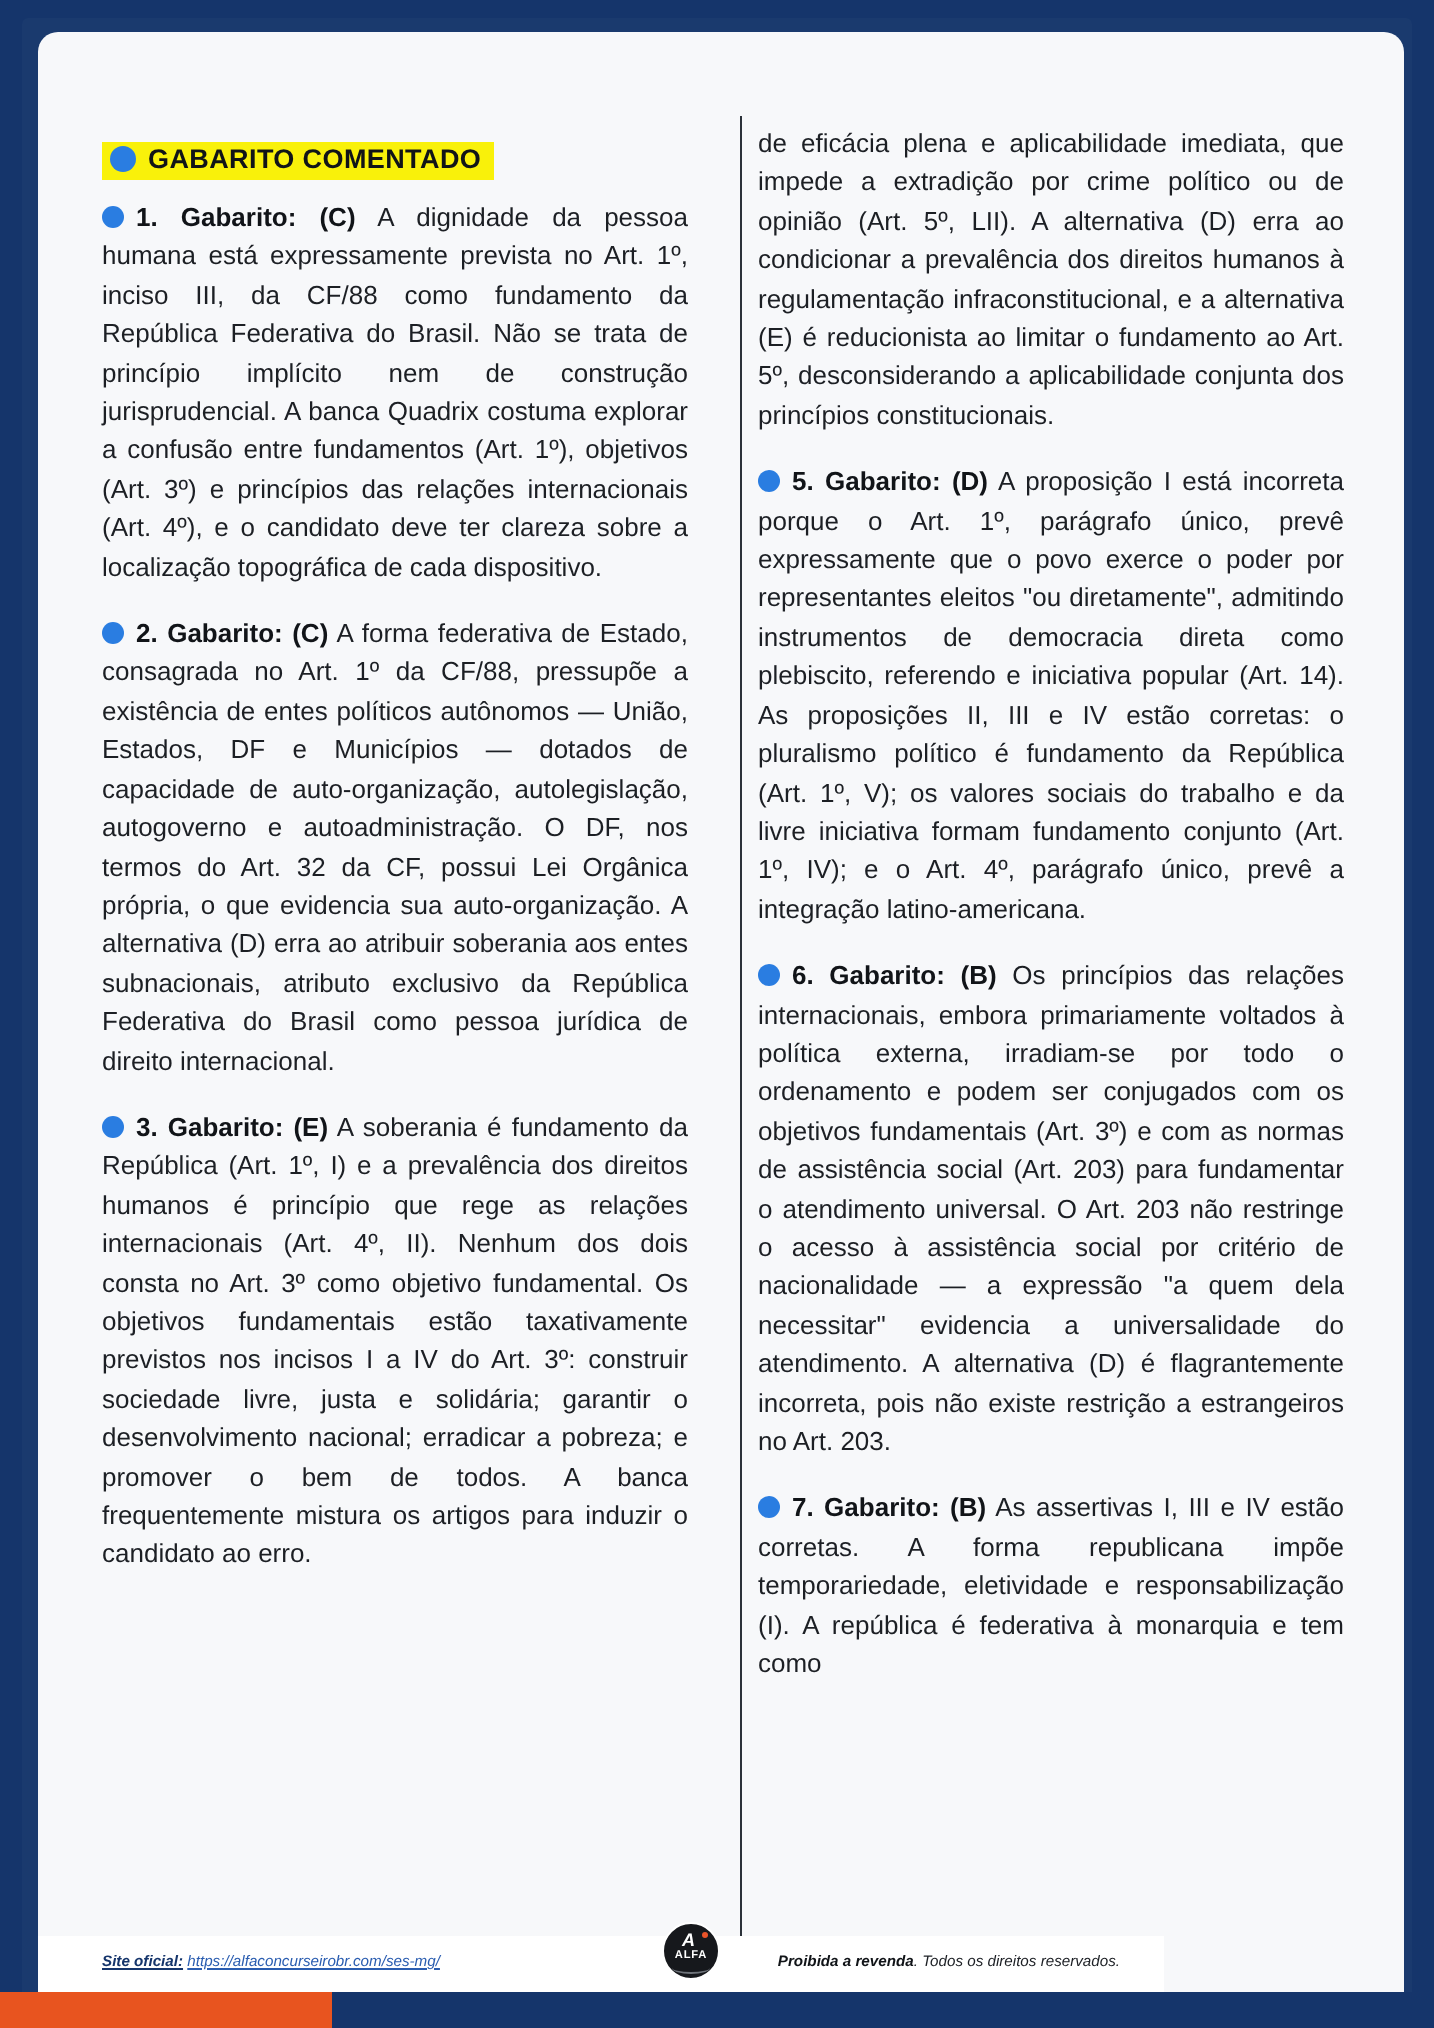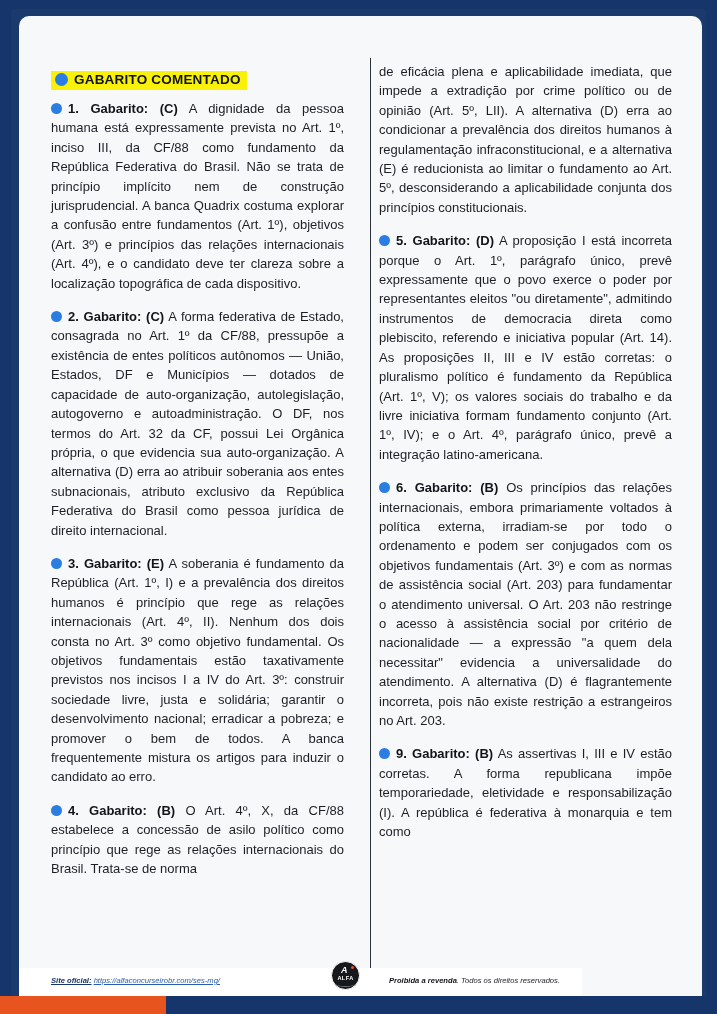--- a/index.html
+++ b/index.html
@@ -265,33 +265,32 @@
     <div class="col-divider"></div>
 
     <div class="col col-left" style="top:83px;">
 
       <p class="para"><span class="lead-bullet"></span><span class="lbl">1. Gabarito: (C)</span> <span>A dignidade da pessoa humana está expressamente prevista no Art. 1º, inciso III, da CF/88 como fundamento da República Federativa do Brasil. Não se trata de princípio implícito nem de construção jurisprudencial. A banca Quadrix costuma explorar a confusão entre fundamentos (Art. 1º), objetivos (Art. 3º) e princípios das relações internacionais (Art. 4º), e o candidato deve ter clareza sobre a localização topográfica de cada dispositivo.</span></p>
 
       <p class="para"><span class="lead-bullet"></span><span class="lbl">2. Gabarito: (C)</span> <span>A forma federativa de Estado, consagrada no Art. 1º da CF/88, pressupõe a existência de entes políticos autônomos — União, Estados, DF e Municípios — dotados de capacidade de auto-organização, autolegislação, autogoverno e autoadministração. O DF, nos termos do Art. 32 da CF, possui Lei Orgânica própria, o que evidencia sua auto-organização. A alternativa (D) erra ao atribuir soberania aos entes subnacionais, atributo exclusivo da República Federativa do Brasil como pessoa jurídica de direito internacional.</span></p>
 
       <p class="para"><span class="lead-bullet"></span><span class="lbl">3. Gabarito: (E)</span> <span>A soberania é fundamento da República (Art. 1º, I) e a prevalência dos direitos humanos é princípio que rege as relações internacionais (Art. 4º, II). Nenhum dos dois consta no Art. 3º como objetivo fundamental. Os objetivos fundamentais estão taxativamente previstos nos incisos I a IV do Art. 3º: construir sociedade livre, justa e solidária; garantir o desenvolvimento nacional; erradicar a pobreza; e promover o bem de todos. A banca frequentemente mistura os artigos para induzir o candidato ao erro.</span></p>
 
-      <p class="para"><span class="lead-bullet"></span><span class="lbl">4. Gabarito: (B)</span> <span>O Art. 4º, X, da CF/88 estabelece a concessão de asilo político como princípio que rege as relações internacionais do Brasil. Trata-se de norma</span></p>
 
     </div>
 
     <div class="col col-right" style="top:46px;">
 
       <p class="para"><span>de eficácia plena e aplicabilidade imediata, que impede a extradição por crime político ou de opinião (Art. 5º, LII). A alternativa (D) erra ao condicionar a prevalência dos direitos humanos à regulamentação infraconstitucional, e a alternativa (E) é reducionista ao limitar o fundamento ao Art. 5º, desconsiderando a aplicabilidade conjunta dos princípios constitucionais.</span></p>
 
       <p class="para"><span class="lead-bullet"></span><span class="lbl">5. Gabarito: (D)</span> <span>A proposição I está incorreta porque o Art. 1º, parágrafo único, prevê expressamente que o povo exerce o poder por representantes eleitos "ou diretamente", admitindo instrumentos de democracia direta como plebiscito, referendo e iniciativa popular (Art. 14). As proposições II, III e IV estão corretas: o pluralismo político é fundamento da República (Art. 1º, V); os valores sociais do trabalho e da livre iniciativa formam fundamento conjunto (Art. 1º, IV); e o Art. 4º, parágrafo único, prevê a integração latino-americana.</span></p>
 
       <p class="para"><span class="lead-bullet"></span><span class="lbl">6. Gabarito: (B)</span> <span>Os princípios das relações internacionais, embora primariamente voltados à política externa, irradiam-se por todo o ordenamento e podem ser conjugados com os objetivos fundamentais (Art. 3º) e com as normas de assistência social (Art. 203) para fundamentar o atendimento universal. O Art. 203 não restringe o acesso à assistência social por critério de nacionalidade — a expressão "a quem dela necessitar" evidencia a universalidade do atendimento. A alternativa (D) é flagrantemente incorreta, pois não existe restrição a estrangeiros no Art. 203.</span></p>
 
-      <p class="para"><span class="lead-bullet"></span><span class="lbl">9. Gabarito: (B)</span> <span>As assertivas I, III e IV estão corretas. A forma republicana impõe temporariedade, eletividade e responsabilização (I). A república é federativa à monarquia e tem como</span></p>
+      <p class="para"><span class="lead-bullet"></span><span class="lbl">7. Gabarito: (B)</span> <span>As assertivas I, III e IV estão corretas. A forma republicana impõe temporariedade, eletividade e responsabilização (I). A república é federativa à monarquia e tem como</span></p>
 
     </div>
 
     <div class="page-number">115</div>
 
     <div class="footer">
       <div class="footer-left">
         <span class="b">Site oficial:</span>
         <span class="url">https://alfaconcurseirobr.com/ses-mg/</span>
       </div>

